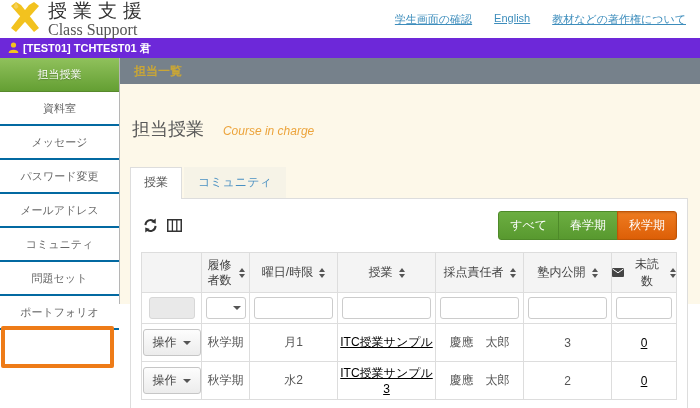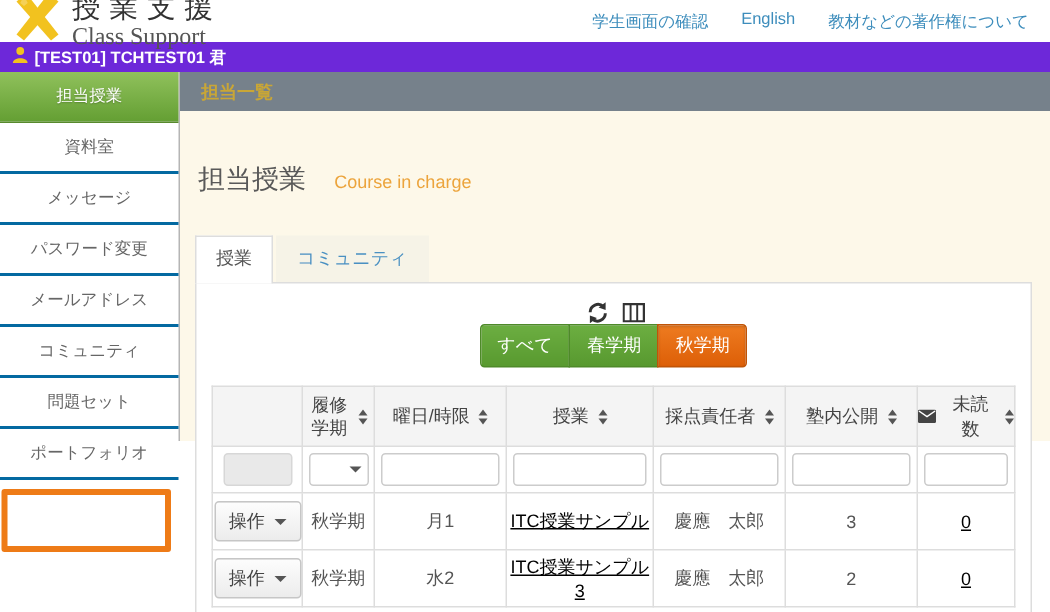--- a/index.html
+++ b/index.html
@@ -1,50 +1,50 @@
 <!DOCTYPE html>
 <html><head>
 <meta charset="utf-8">
 <style>
   * { margin:0; padding:0; box-sizing:border-box; }
   html,body { width:700px; height:408px; overflow:hidden; }
   body { font-family:"Liberation Sans", sans-serif; background:#fff; position:relative; }
 
   
-  .topbar { height:28px; background:#fff; display:flex; align-items:center; justify-content:space-between; padding:0 10px 0 8px; }
+  .topbar { height:38px; background:#fff; display:flex; align-items:center; justify-content:space-between; padding:0 10px 0 8px; }
   .logo { display:flex; align-items:center; gap:6px; }
   .logo-text .logo-title { font-family:"Liberation Serif", serif; font-size:19px; color:#333; letter-spacing:6px; line-height:1; }
   .logo-text .logo-sub { font-family:"Liberation Serif", serif; font-size:16px; color:#555; line-height:1; margin-top:2px; }
   .toplinks { display:flex; gap:22px; padding-right:4px; }
-  .toplinks a { font-size:11px; color:#3d8dbc; cursor:pointer; }
+  .toplinks a { font-size:11px; color:#3d8dbc; text-decoration:underline; cursor:pointer; }
 
   
   .userbar { height:20px; background:#6d28d9; color:#fff; display:flex; align-items:center; gap:4px; padding-left:8px; font-size:11px; font-weight:bold; }
 
   
   .layout { display:flex; height:246px; }
   .sidebar { width:120px; background:#fff; border-right:1px solid #b5b5b5; }
   .side-item { height:34px; line-height:33px; text-align:center; font-size:11px; color:#666; border-bottom:2px solid #0369a1; cursor:pointer; white-space:nowrap; }
   .side-item.active { background:linear-gradient(#90c15c,#649f33); color:#fff; border-bottom:1px solid #57892c; text-shadow:0 1px 1px rgba(0,0,0,.25); }
 
   .main { flex:1; display:flex; flex-direction:column; background:#fdf8e9; min-width:0; }
   .breadcrumb { height:26px; line-height:26px; background:#76818b; color:#c9a636; font-size:12px; font-weight:bold; padding-left:14px; }
 
   .content { padding:22px 12px 0 10px; }
   .page-title { font-weight:normal; margin-left:2px; }
   .page-title .t-main { font-size:18px; color:#595959; }
-  .page-title .t-sub { font-size:12px; color:#eca43c; margin-left:10px; }
+  .page-title .t-sub { font-size:12px; color:#eca43c; margin-left:10px;font-style:italic; }
 
   .tabs { display:flex; margin-top:24px; position:relative; z-index:2; }
   .tab { font-size:12px; padding:6px 13px 7px; cursor:pointer; border:1px solid transparent; border-bottom:none; }
   .tab.active { background:#fff; border-color:#ddd; color:#555; margin-bottom:-1px; }
   .tab.inactive { color:#4a90c2; background:#f6f3e7; margin-left:2px; }
 
   .panel { background:#fff; border:1px solid #ddd; padding:10px 10px 12px; position:relative; z-index:1; }
-  .toolbar { display:flex; justify-content:space-between; align-items:center; margin:2px 0 12px;flex-direction:column; }
+  .toolbar { display:flex; justify-content:space-between; align-items:center; margin:2px 0 12px; }
   .tool-icons { display:flex; gap:9px; align-items:center; padding-left:2px; }
   .tool-icons .ticon { cursor:pointer; display:inline-flex; }
 
   .btn-group { display:flex; }
   .fbtn { font-size:12px; color:#fff; padding:5px 11px; border:1px solid #4e8a29; cursor:pointer; background:linear-gradient(#6cae41,#58992f); margin-left:-1px; }
   .fbtn.first { border-radius:3px 0 0 3px; margin-left:0; }
   .fbtn.last { border-radius:0 3px 3px 0; }
   .fbtn.orange { background:linear-gradient(#ee7b20,#dd5f07); border-color:#c05406; box-shadow:inset 0 1px 2px rgba(0,0,0,.15); }
 
   table { width:100%; border-collapse:collapse; font-size:12px; color:#555; table-layout:fixed; }
@@ -162,21 +162,21 @@
             <col style="width:98px">
               <col style="width:88px">
               <col style="width:88px">
               <col>
           </colgroup>
           <thead>
             <tr>
               <th></th>
               <th>
                 <span class="th-inner">
-                    <span class="th-label2">履修学期</span>
+                    <span class="th-label2">履修者数</span>
                     <span class="sort">
                       <span class="tri-up"></span>
                       <span class="tri-down"></span>
                     </span>
                   </span>
               </th>
               <th>
                 <span class="th-inner">
                     <span>曜日/時限</span>
                     <span class="sort">

